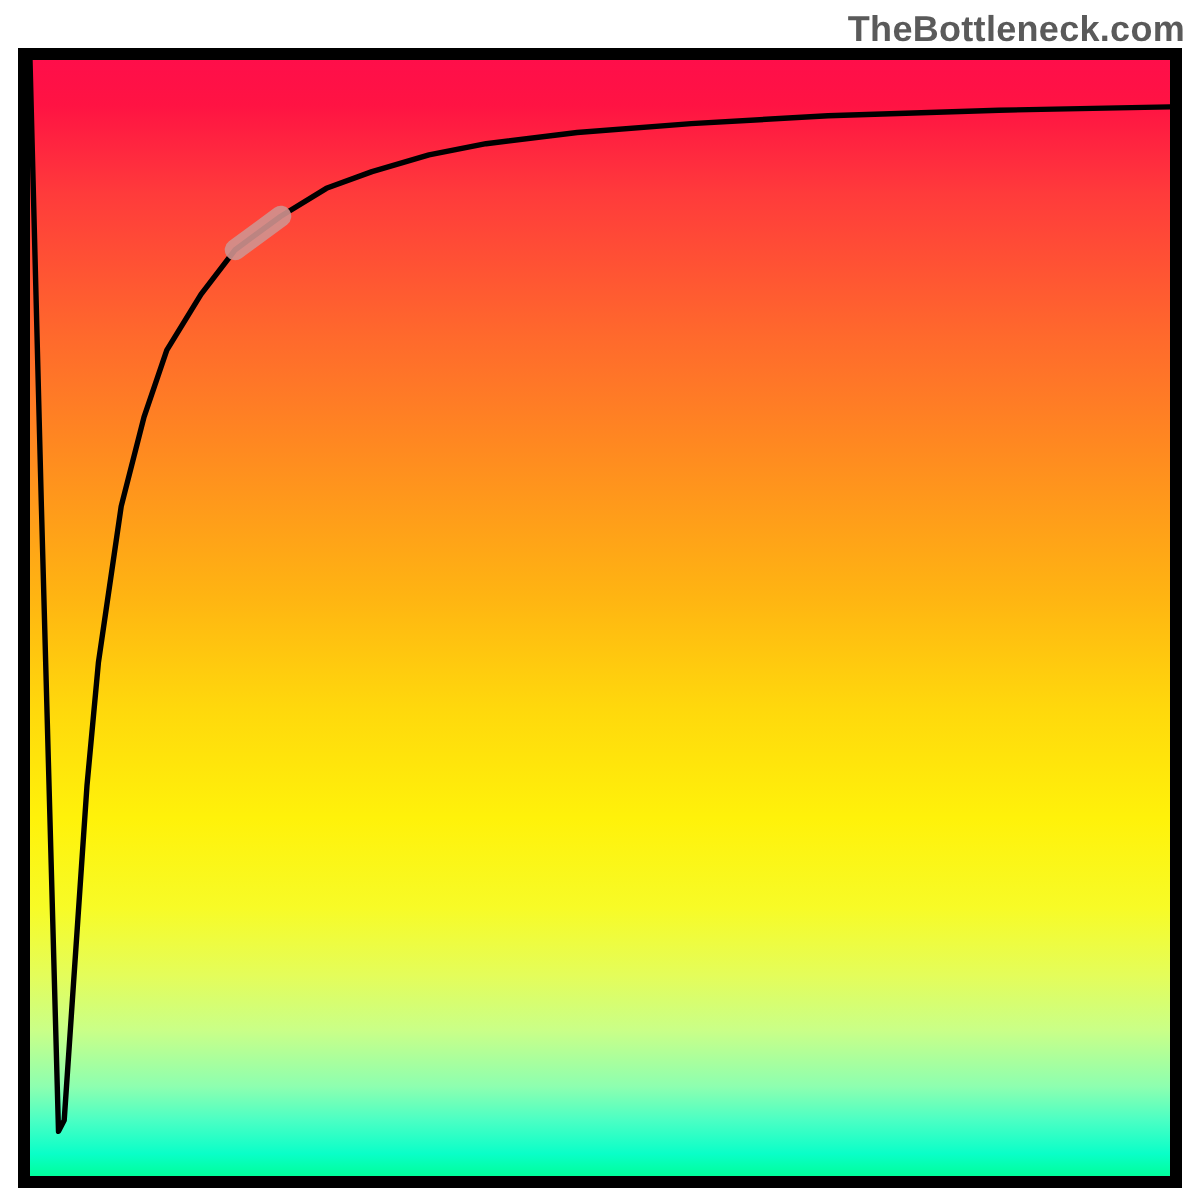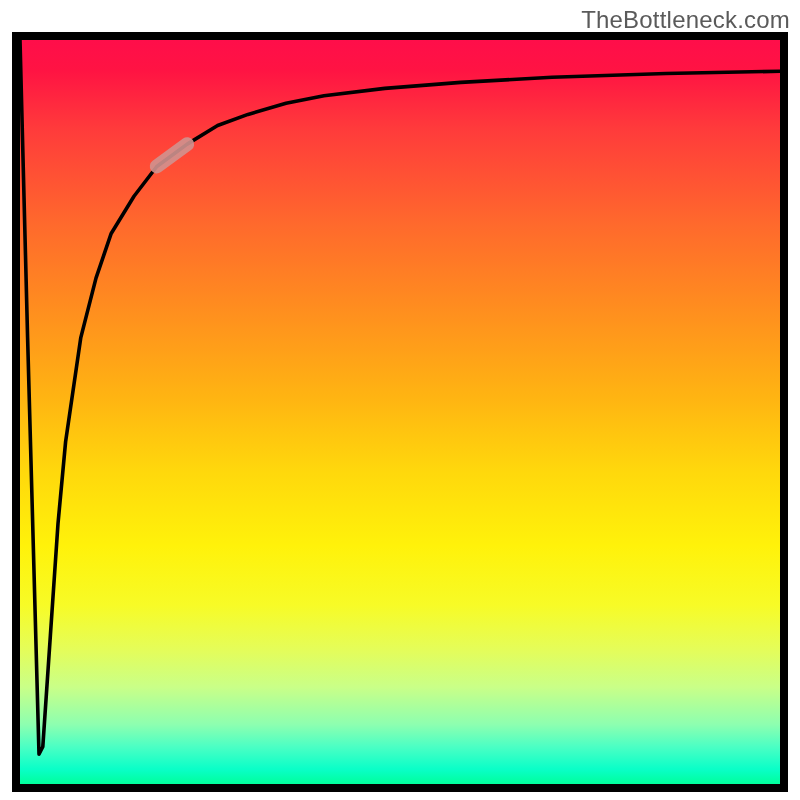--- a/index.html
+++ b/index.html
@@ -9,21 +9,21 @@
     background: #ffffff;
     font-family: Arial, Helvetica, sans-serif;
     position: relative;
     overflow: hidden;
   }
   .watermark {
     position: absolute;
     top: 6px;
     right: 10px;
     font-size: 24px;
-    font-weight: 400;
+    font-weight: 700;
     color: #5a5a5a;
     letter-spacing: 0.2px;
     z-index: 30;
   }
   .plot-frame {
     position: absolute;
     left: 12px;
     top: 32px;
     width: 776px;
     height: 760px;

